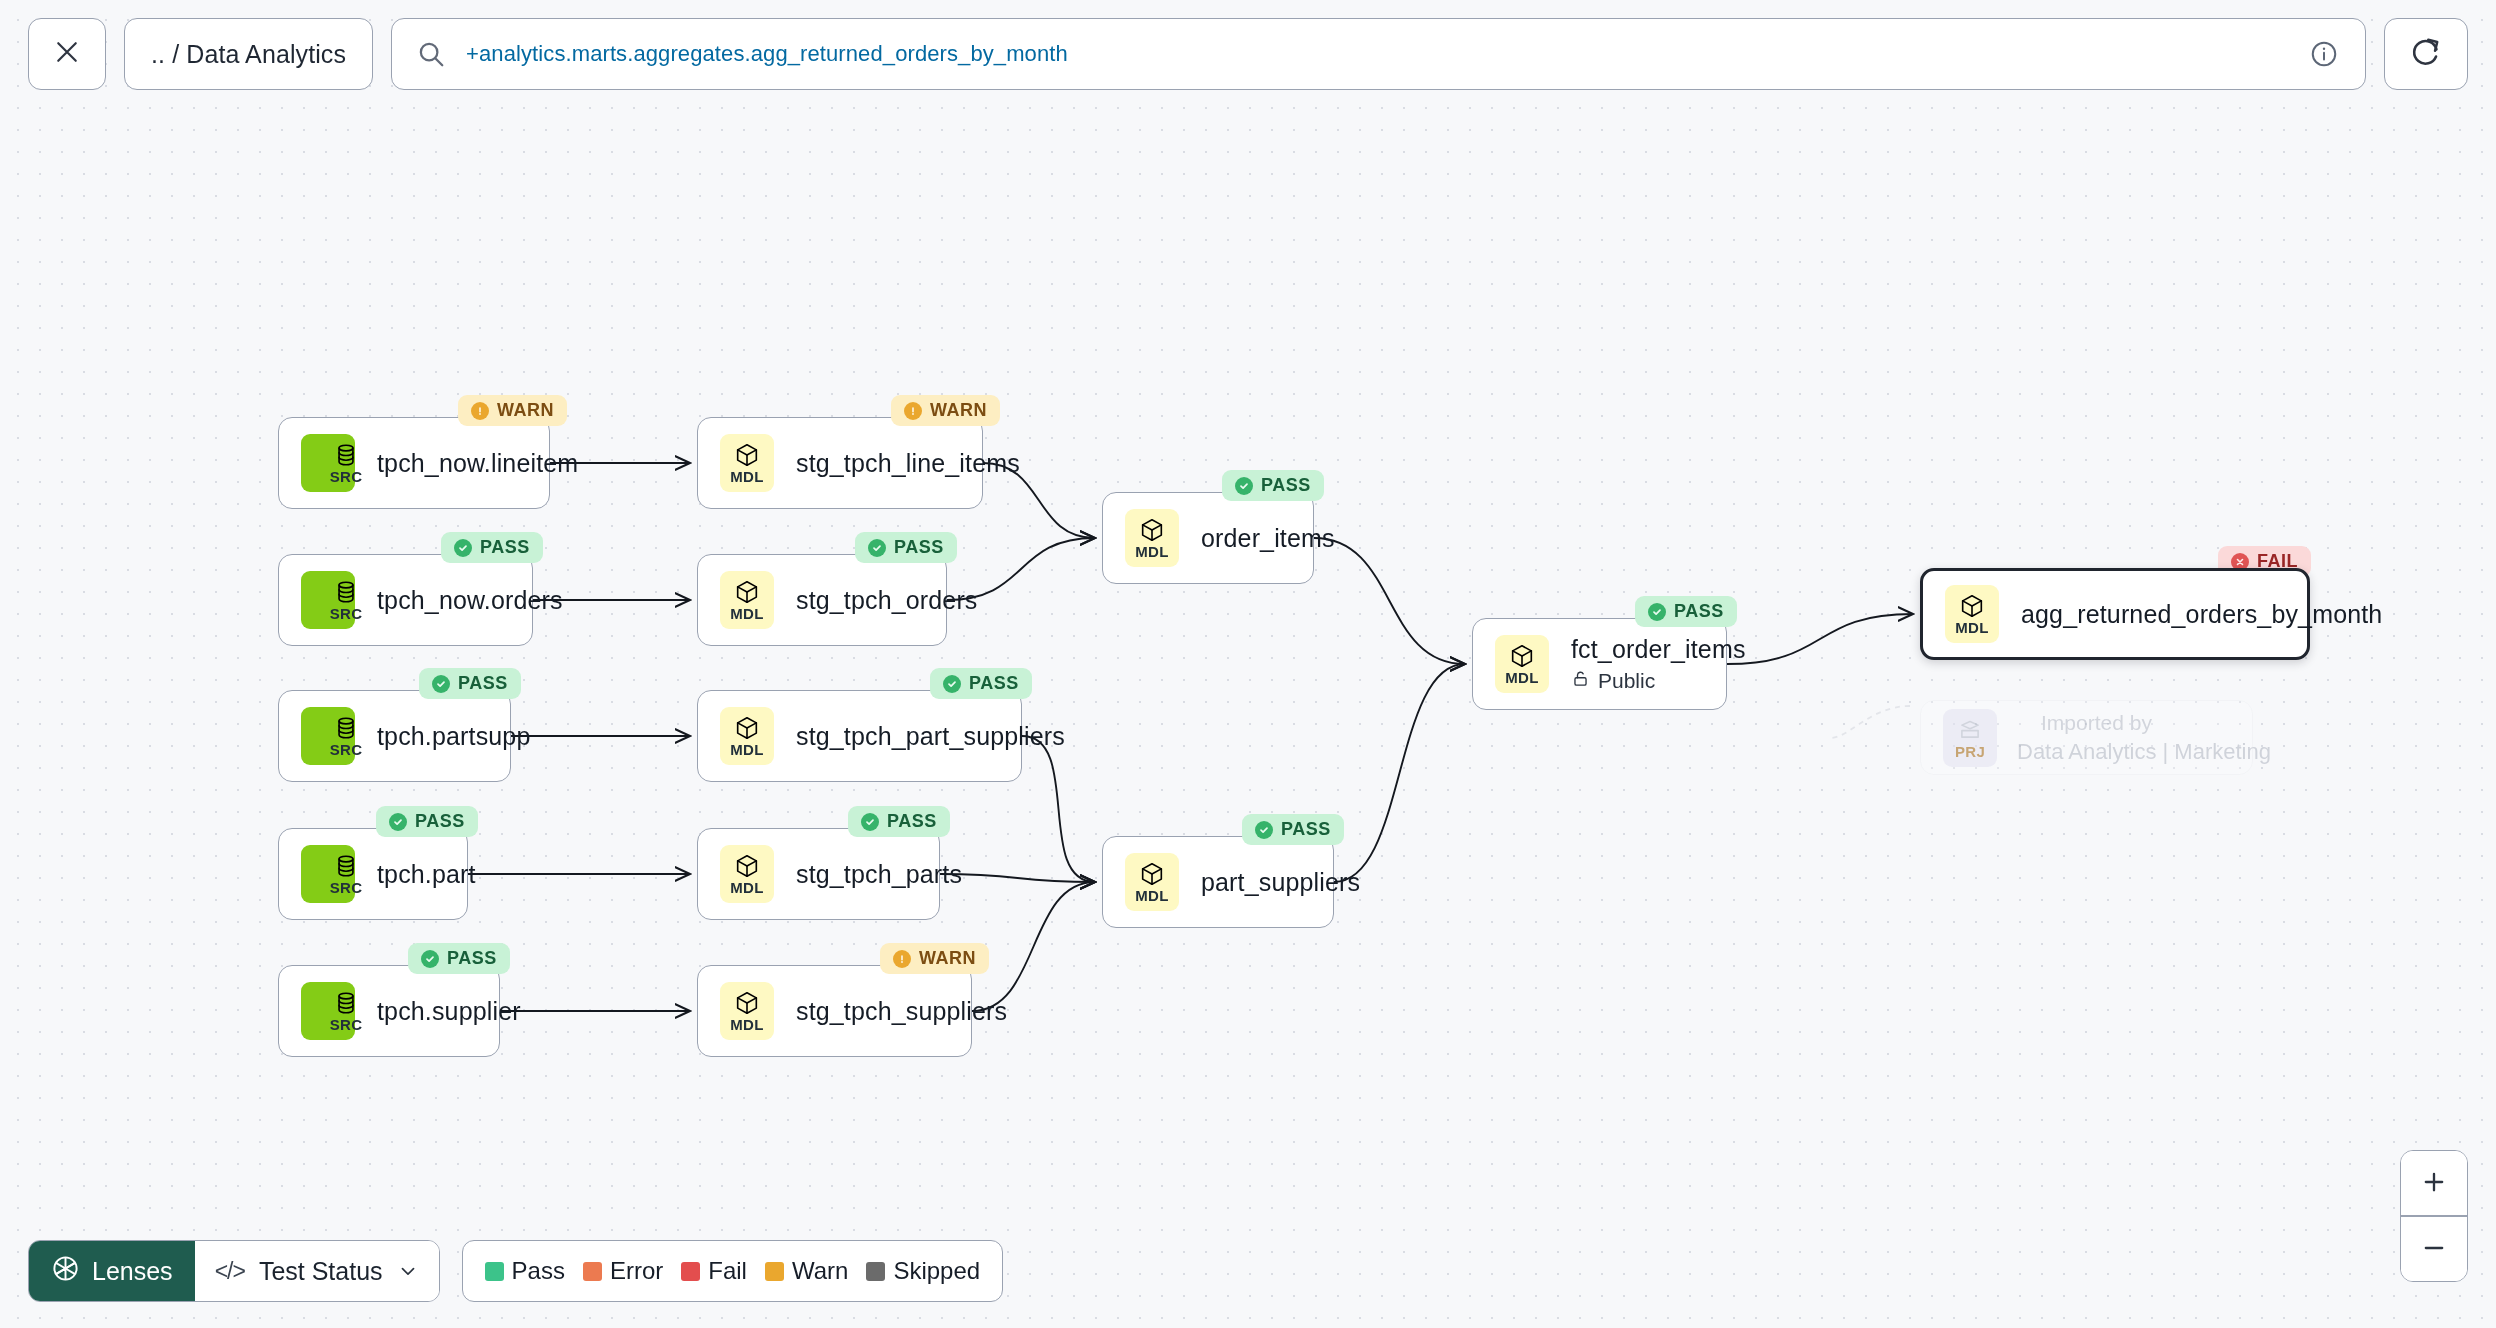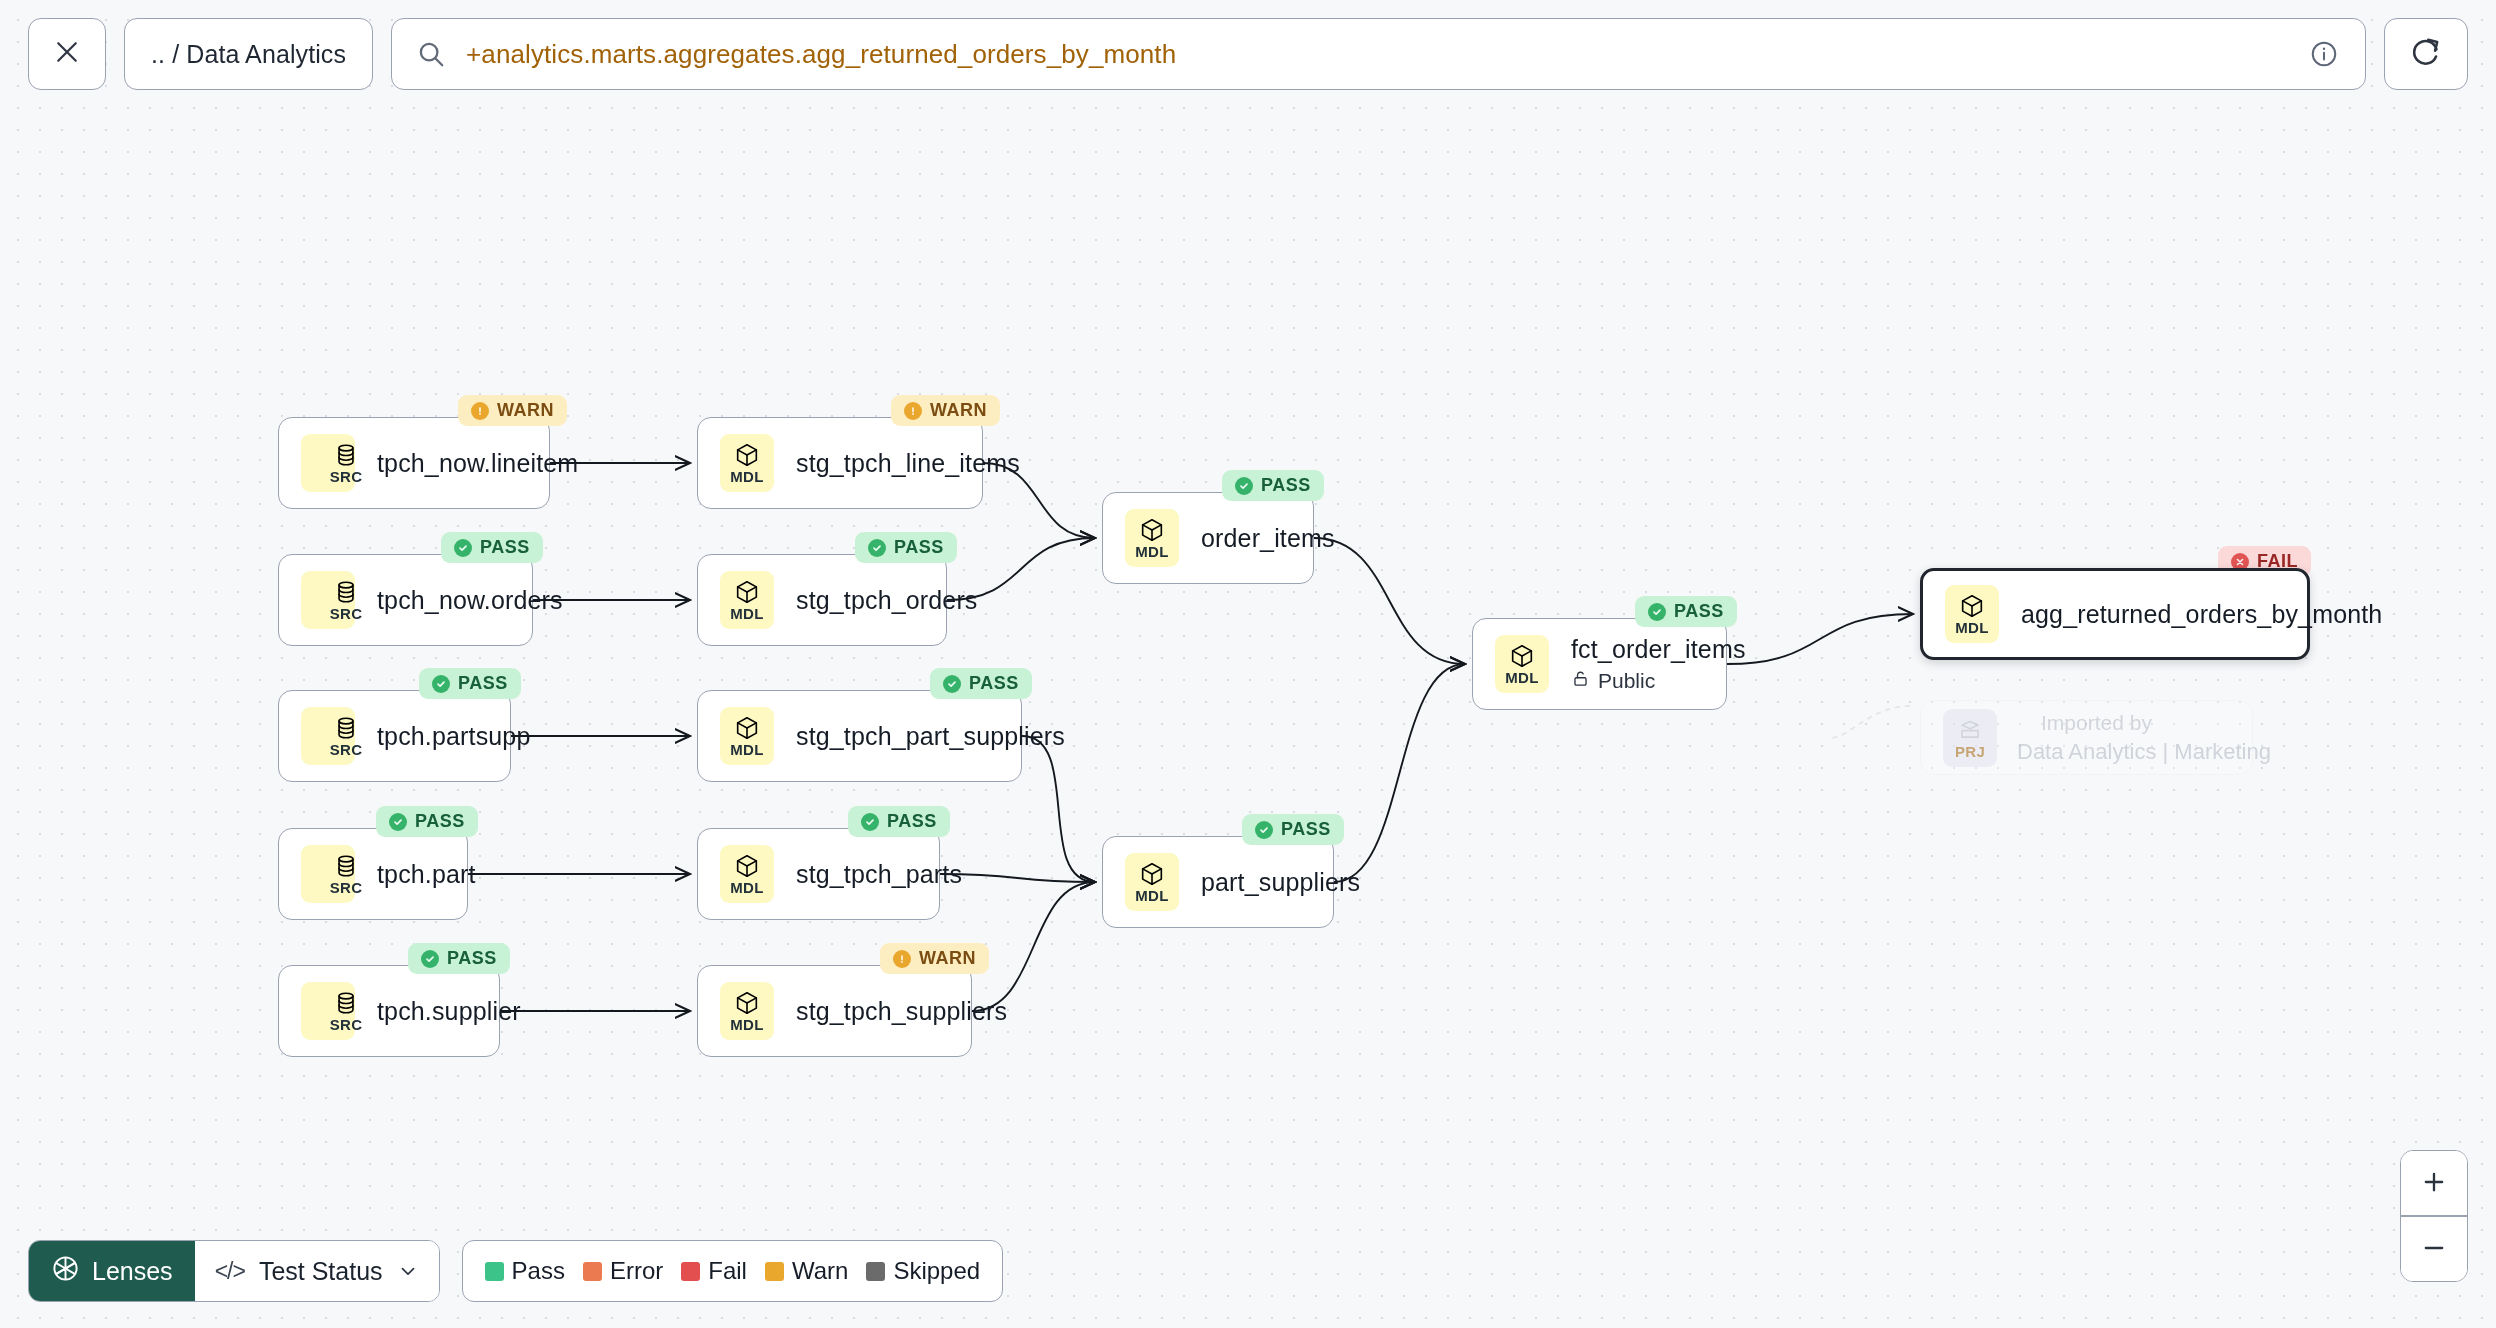--- a/index.html
+++ b/index.html
@@ -46,21 +46,21 @@
     flex: 1 1 auto;
     display: flex; align-items: center;
     gap: 20px;
     padding: 0 26px 0 24px;
     min-width: 0;
   }
   .search-icon { flex: 0 0 auto; display: flex; color: #626a78; }
   .search-icon svg { width: 30px; height: 30px; }
   .search-value {
     flex: 1 1 auto;
-    font-size: 26px; color: #a16207;
+    font-size: 22px; color: #0369a1;
     white-space: nowrap; overflow: hidden; text-overflow: ellipsis;
     letter-spacing: .1px;
   }
   .info-icon { flex: 0 0 auto; display: flex; color: #5c6676; }
   .info-icon svg { width: 30px; height: 30px; }
   .refresh-btn { width: 84px; flex: 0 0 84px; }
   .refresh-btn svg { width: 34px; height: 34px; }
 
   
   .canvas { position: absolute; inset: 0; }
@@ -82,21 +82,21 @@
     z-index: 20;
   }
   .node-chip {
     flex: 0 0 auto;
     width: 54px; height: 58px;
     border-radius: 9px;
     display: flex; flex-direction: column;
     align-items: center; justify-content: center;
     gap: 1px;
   }
-  .chip-src { background: #fef9c3; padding-left: 36px; }
+  .chip-src { background: #84cc16; padding-left: 36px; }
   .chip-mdl { background: #fef9c3; }
   .chip-prj { background: #dcdcef; }
   .node-chip svg { width: 26px; height: 26px; display: block; }
   .chip-label {
     font-size: 15px; font-weight: 700;
     color: #22303a; letter-spacing: .3px; line-height: 1;
   }
   .node-text { display: flex; flex-direction: column; gap: 5px; min-width: 0; }
   .node-title {
     font-size: 25px; color: #151c26;

